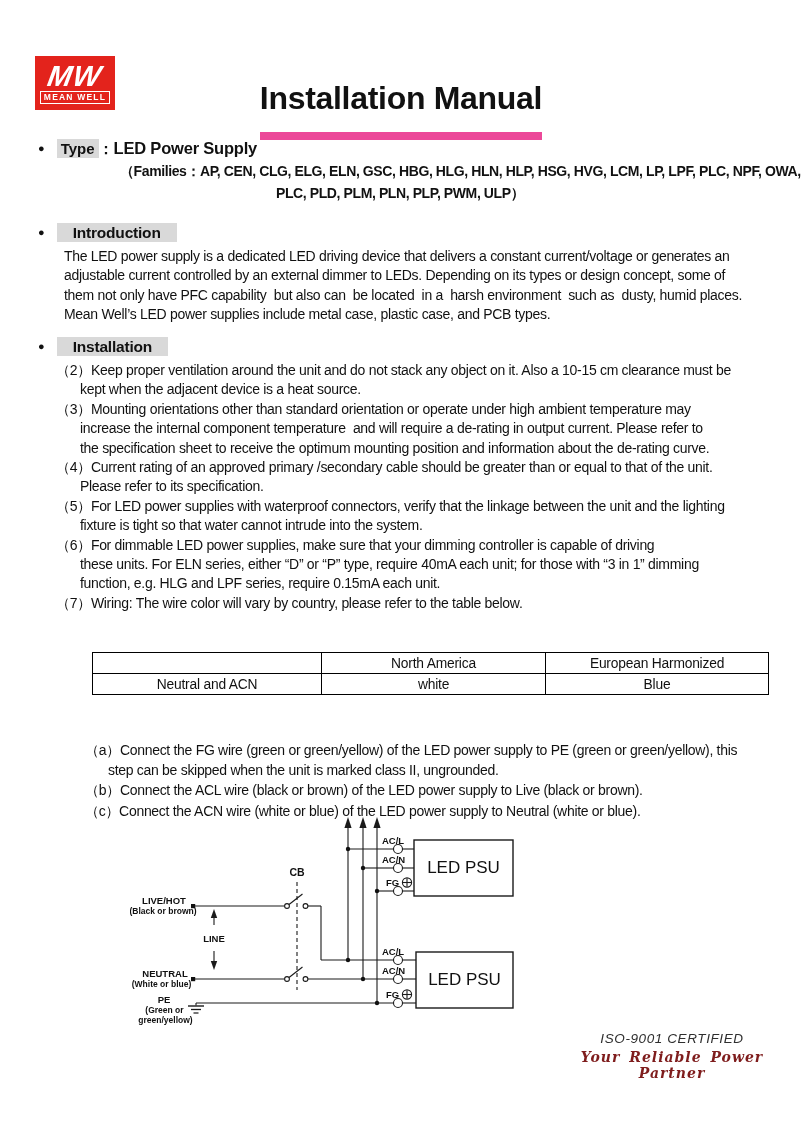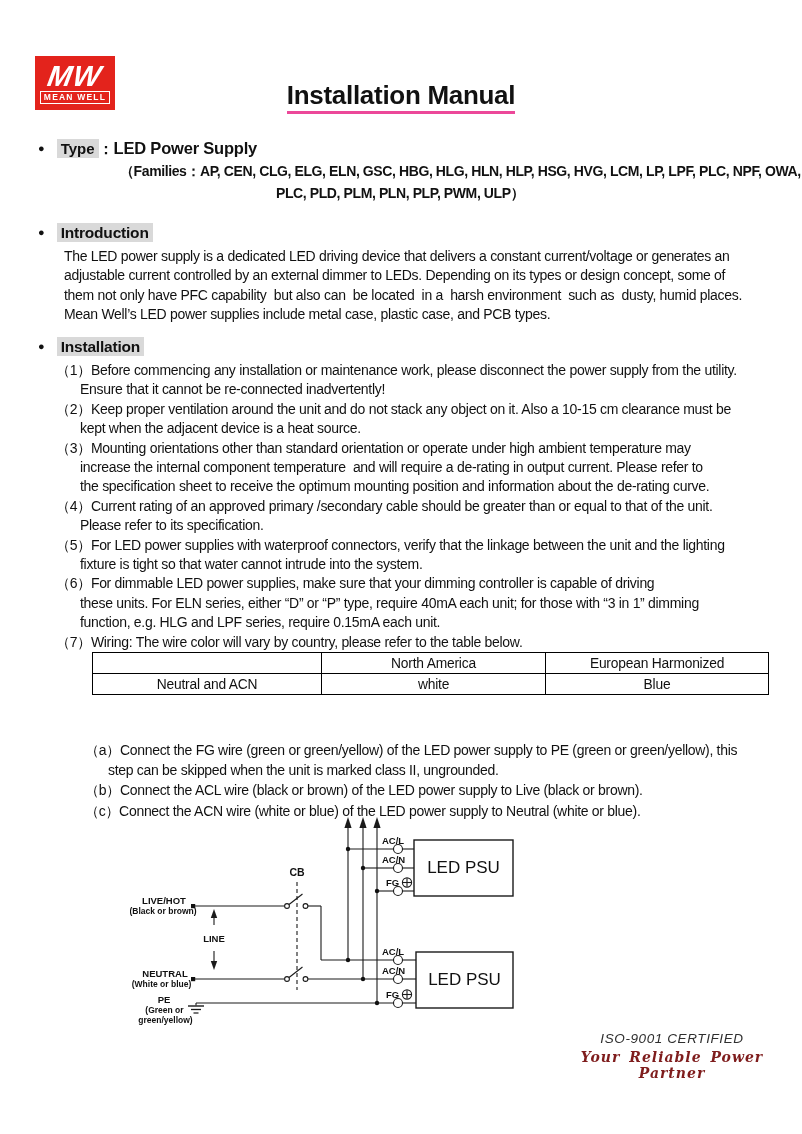--- a/index.html
+++ b/index.html
@@ -7,25 +7,25 @@
   body { position:relative; background:#ffffff; font-family:"Liberation Sans",sans-serif; color:#111; overflow:hidden; }
   .abs { position:absolute; }
 
   
   .logo { position:absolute; left:35px; top:56px; width:80px; height:54px; background:#e3231c; display:flex; flex-direction:column; align-items:center; justify-content:center; }
   .logo-mw { color:#fff; font-weight:bold; font-style:italic; font-size:29px; line-height:27px; transform:skewX(-10deg); letter-spacing:1px; }
   .logo-name { margin-top:1px; border:1.5px solid #fff; padding:0 3px; color:#fff; font-size:8.5px; font-weight:bold; letter-spacing:1.2px; line-height:11px; }
 
   
   .title-wrap { position:absolute; left:0; right:0; top:80px; text-align:center; }
-  .title-text { font-size:26px; font-weight:bold; letter-spacing:-0.3px; border-bottom:3px solid #ec4899; padding-bottom:1px; }
+  .title-text { font-size:32px; font-weight:bold; letter-spacing:-0.3px; border-bottom:8px solid #ec4899; padding-bottom:16px; }
 
   .blt { font-size:11px; vertical-align:2px; margin-right:12px; }
   .hl { background:#d9d9d9; }
-  .shead { font-weight:bold; font-size:15.5px; padding:1px 4px; letter-spacing:-0.2px; }
+  .shead { font-weight:bold; font-size:15.5px; padding:1px 16px; letter-spacing:-0.2px; }
   .tlabel { font-weight:bold; font-size:15px; padding:1px 4px; }
   .tcolon { font-weight:bold; font-size:15px; }
   .tvalue { font-weight:bold; font-size:16.5px; letter-spacing:-0.2px; }
   .fam { font-weight:bold; font-size:14px; letter-spacing:-0.4px; white-space:pre; }
 
   .para { font-size:14px; line-height:19.4px; letter-spacing:-0.3px; white-space:pre; }
 
   .items { position:absolute; left:56px; top:361px; width:740px; }
   .item { white-space:pre; padding-left:24px; text-indent:-24px; font-size:14px; line-height:19.4px; letter-spacing:-0.3px; }
 
@@ -67,22 +67,20 @@
 <div class="abs para" style="left:64px; top:247px;">The LED power supply is a dedicated LED driving device that delivers a constant current/voltage or generates an
 adjustable current controlled by an external dimmer to LEDs. Depending on its types or design concept, some of
 them not only have PFC capability  but also can  be located  in a  harsh environment  such as  dusty, humid places.
 Mean Well’s LED power supplies include metal case, plastic case, and PCB types.</div>
 
 <div class="abs" style="left:38px; top:338px;">
   <span class="blt">●</span><span class="hl shead">Installation</span>
 </div>
 
 <div class="items">
-  <div class="item">（1）Before commencing any installation or maintenance work, please disconnect the power supply from the utility.
-Ensure that it cannot be re-connected inadvertently!</div>
   <div class="item">（2）Keep proper ventilation around the unit and do not stack any object on it. Also a 10-15 cm clearance must be
 kept when the adjacent device is a heat source.</div>
   <div class="item">（3）Mounting orientations other than standard orientation or operate under high ambient temperature may
 increase the internal component temperature  and will require a de-rating in output current. Please refer to
 the specification sheet to receive the optimum mounting position and information about the de-rating curve.</div>
   <div class="item">（4）Current rating of an approved primary /secondary cable should be greater than or equal to that of the unit.
 Please refer to its specification.</div>
   <div class="item">（5）For LED power supplies with waterproof connectors, verify that the linkage between the unit and the lighting
 fixture is tight so that water cannot intrude into the system.</div>
   <div class="item">（6）For dimmable LED power supplies, make sure that your dimming controller is capable of driving

